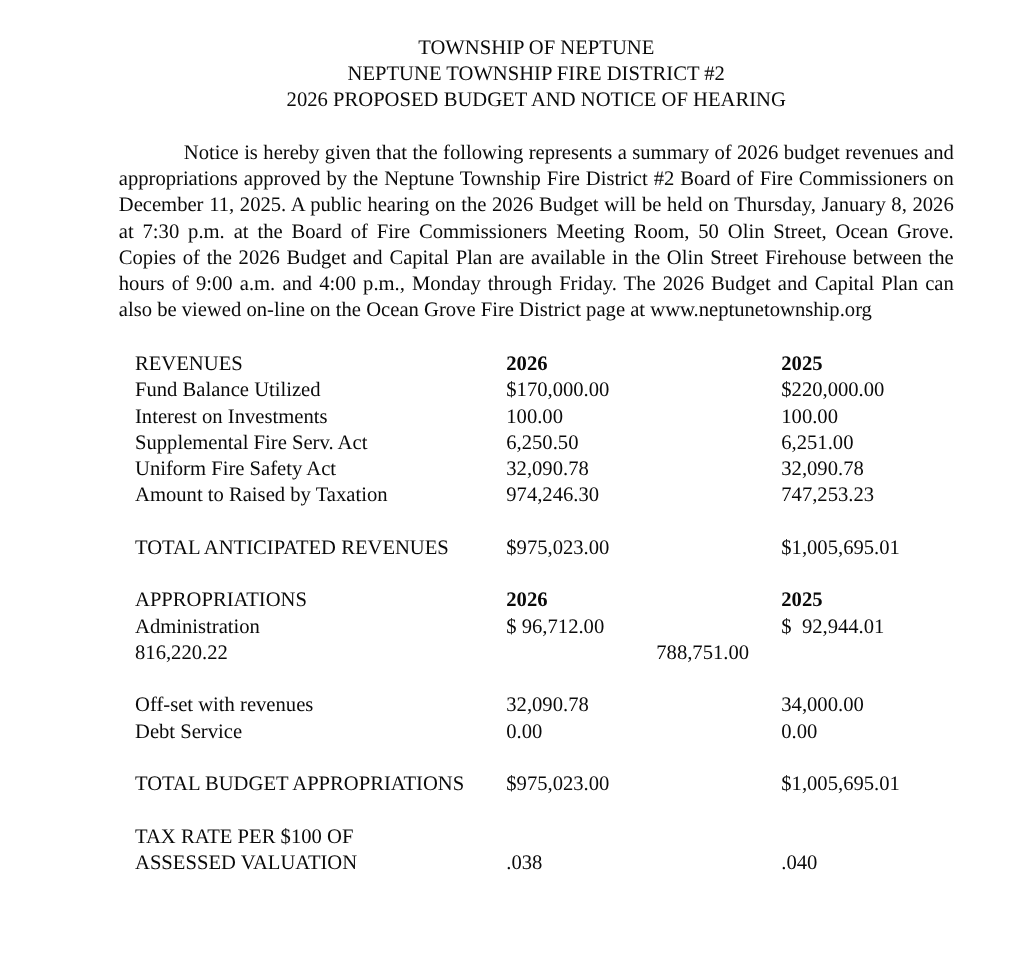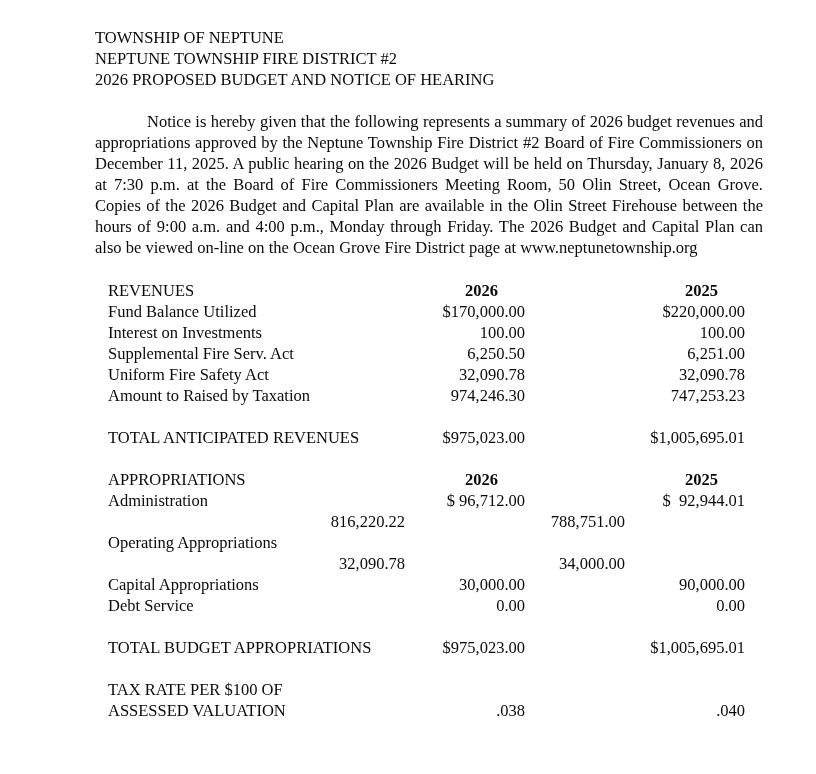--- a/index.html
+++ b/index.html
@@ -16,20 +16,21 @@
     line-height: 21px;
     color: #0a0a0a;
   }
   .page {
     box-sizing: border-box;
     width: 816px;
     height: 774px;
     padding: 27px 53px 0 95px;
   }
   .title-block {
+    text-align: center;
     width: 668px;
   }
   .title-line {
     height: 21px;
     white-space: nowrap;
   }
   .notice {
     margin: 21px 0 0 0;
     width: 668px;
     text-align: justify;
@@ -48,26 +49,26 @@
     min-height: 21px;
   }
   .row.total-row {
     margin-top: 21px;
   }
   .cell.label {
     text-align: left;
     white-space: nowrap;
   }
   .cell.year {
-    text-align: right;
+    text-align: left;
     padding-right: 27px;
     font-weight: bold;
   }
   .cell.val {
-    text-align: right;
+    text-align: left;
     white-space: pre;
   }
   .bold {
     font-weight: normal;
   }
   .tax-block {
     width: 637px;
     margin: 21px 0 16px 13px;
     display: grid;
     grid-template-columns: 297px 120px 100px 120px;
@@ -151,35 +152,29 @@
       <div class="cell val">$ 96,712.00</div>
       <div class="cell"></div>
       <div class="cell val">$  92,944.01</div>
     </div>
     <div class="row">
       <div class="cell val">816,220.22</div>
       <div class="cell"></div>
       <div class="cell val">788,751.00</div>
     </div>
     <div class="row">
-      <div class="cell label">Operating Appropriations</div>
       <div class="cell val"></div>
       <div class="cell"></div>
       <div class="cell val"></div>
     </div>
     <div class="row">
+      <div class="cell label">Off-set with revenues</div>
       <div class="cell val">32,090.78</div>
       <div class="cell"></div>
       <div class="cell val">34,000.00</div>
-    </div>
-    <div class="row">
-      <div class="cell label">Capital Appropriations</div>
-      <div class="cell val">30,000.00</div>
-      <div class="cell"></div>
-      <div class="cell val">90,000.00</div>
     </div>
     <div class="row">
       <div class="cell label">Debt Service</div>
       <div class="cell val">0.00</div>
       <div class="cell"></div>
       <div class="cell val">0.00</div>
     </div>
 
     <div class="row total-row">
       <div class="cell label">TOTAL BUDGET APPROPRIATIONS</div>

